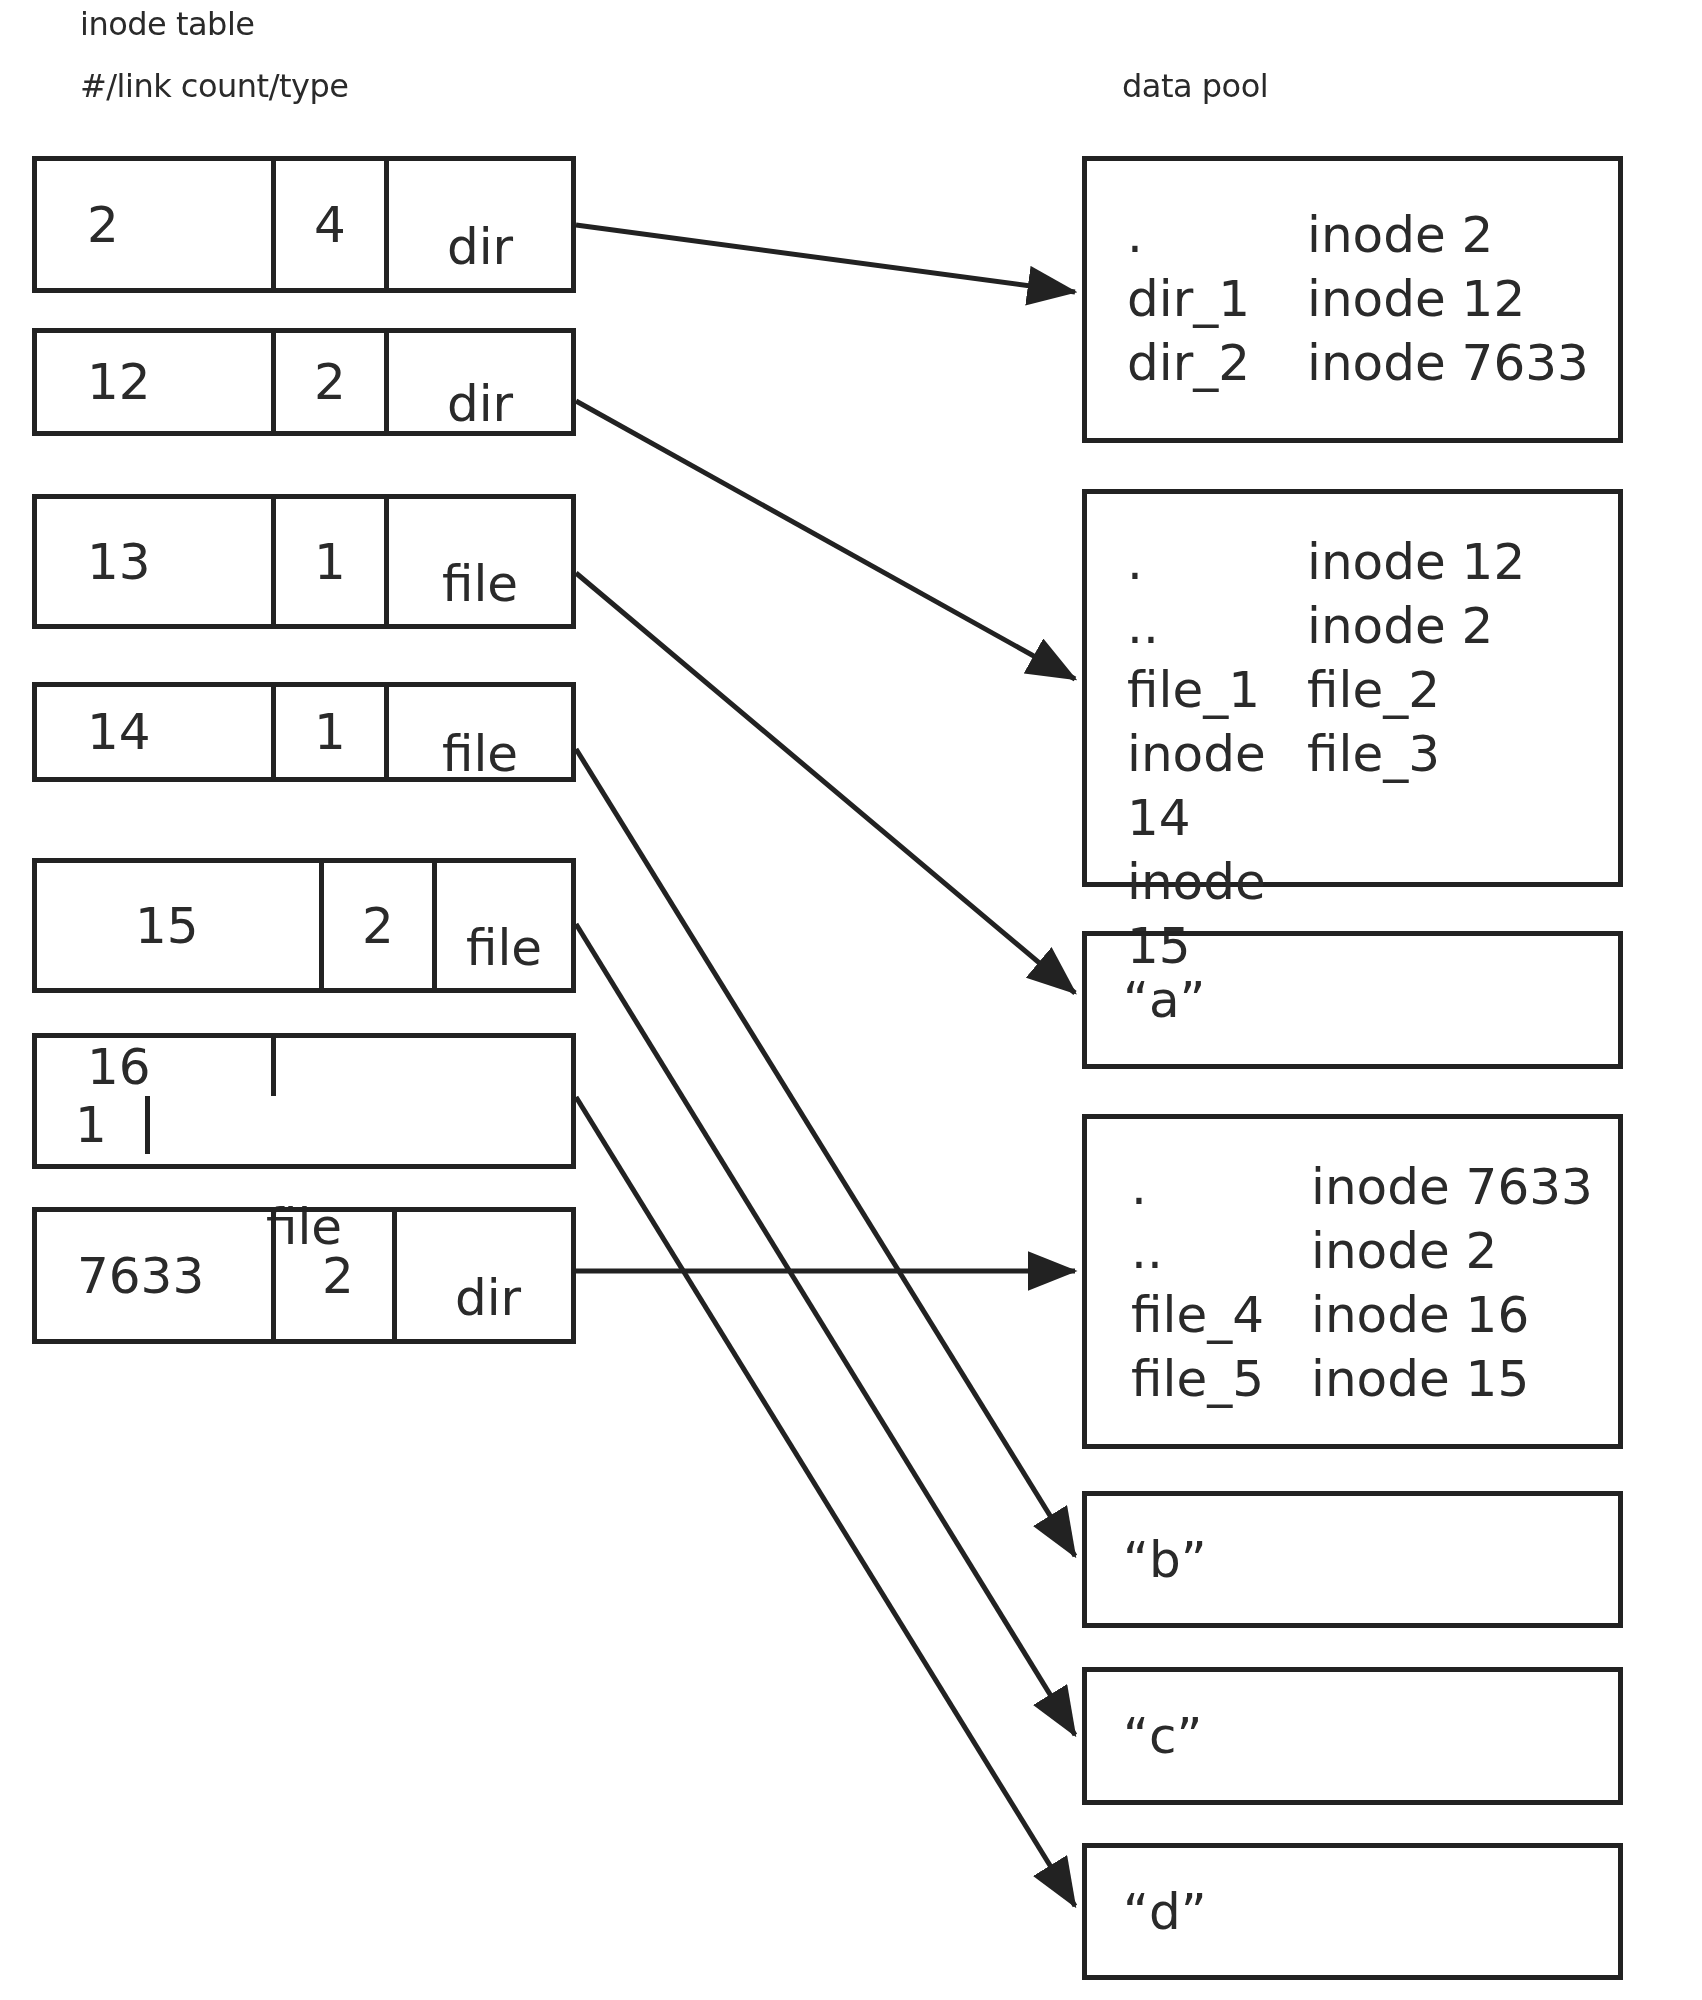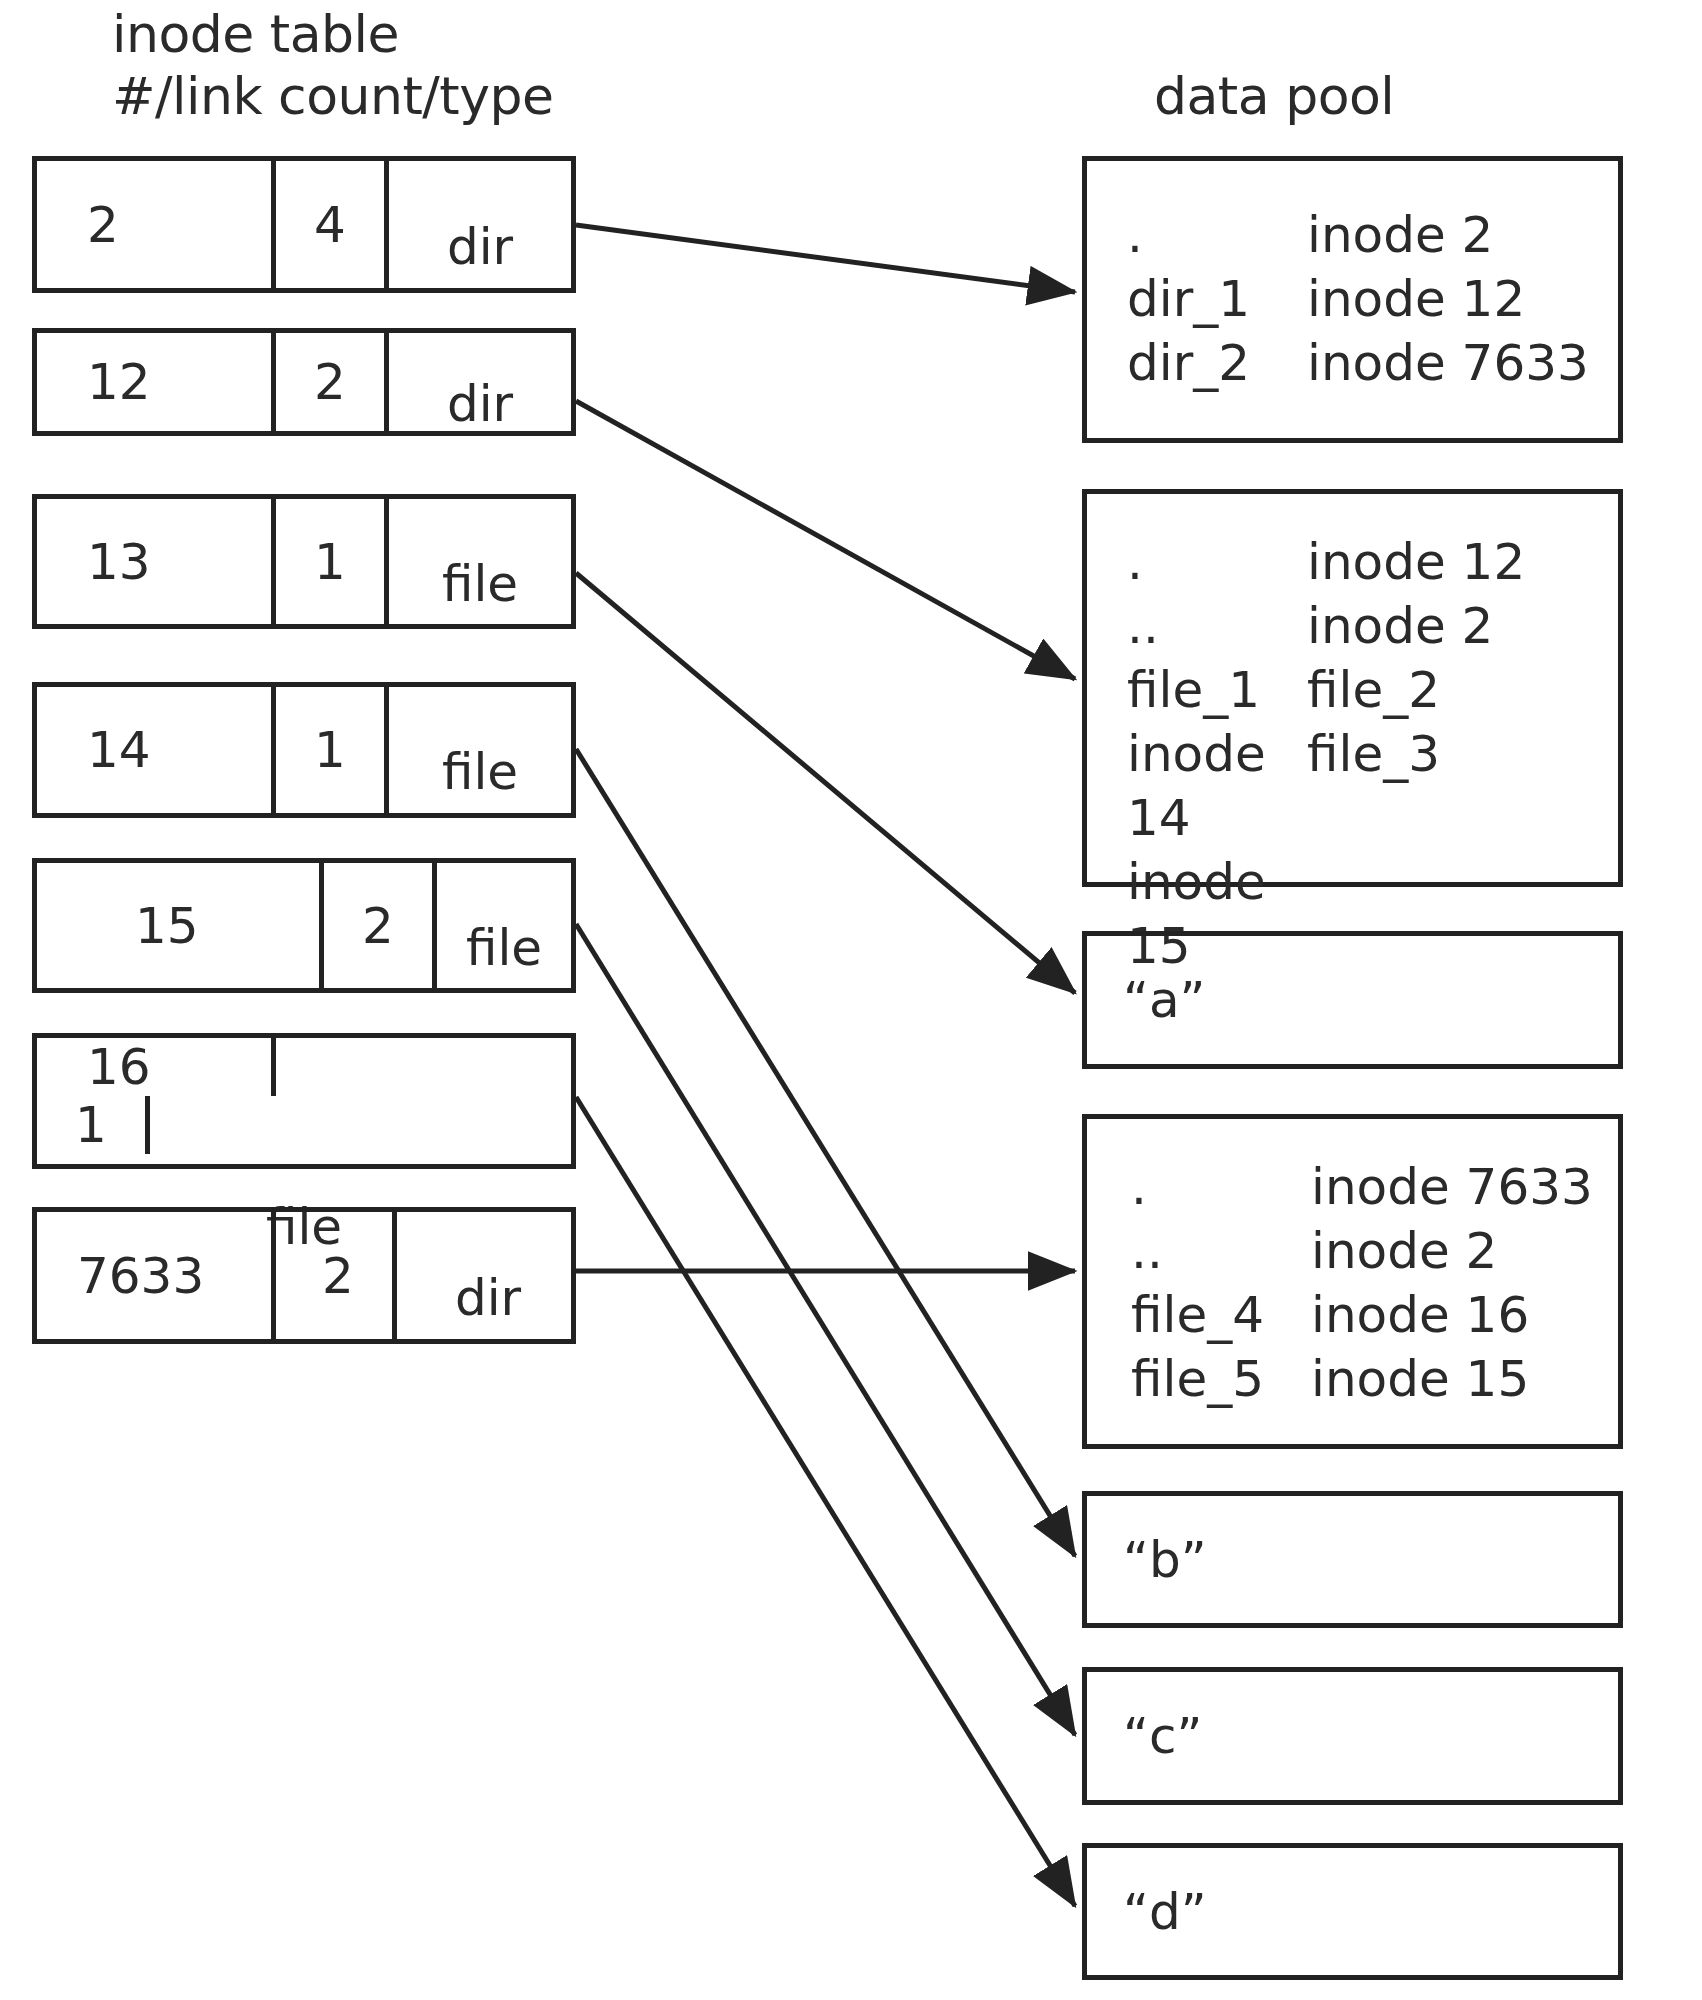--- a/index.html
+++ b/index.html
@@ -1,17 +1,17 @@
 <!DOCTYPE html>
 <html><head>
 <meta charset="utf-8">
 <style>
   html,body{margin:0;padding:0;background:#fff;}
   body{width:1702px;height:2000px;position:relative;overflow:hidden;font-family:"DejaVu Sans","Liberation Sans",sans-serif;color:#2a2a2a;}
-  .lbl{position:absolute;font-size:52px;line-height:1;letter-spacing:-0.5px;margin-left:32px;}
+  .lbl{position:absolute;font-size:32px;line-height:1;letter-spacing:-0.5px;}
   .row{position:absolute;left:32px;width:544px;border:5px solid #222;box-sizing:border-box;display:flex;}
   .cell{display:flex;align-items:center;box-sizing:border-box;font-size:50px;}
   .c1{width:239px;padding-left:50px;border-right:5px solid #222;}
   .c2{width:113px;justify-content:center;border-right:5px solid #222;}
   .c3{flex:1;justify-content:center;margin-top:44px;}
   .box{position:absolute;left:1082px;width:541px;border:5px solid #222;box-sizing:border-box;}
   .entries{position:absolute;left:40px;display:grid;grid-template-columns:180px auto;font-size:50px;line-height:64px;}
   .content{position:absolute;left:36px;top:50%;transform:translateY(-50%);font-size:50px;}
   svg{position:absolute;left:0;top:0;}
 </style>
@@ -30,21 +30,21 @@
 <div class="row" style="top:328px;height:108px;">
   <div class="cell c1">12</div>
   <div class="cell c2">2</div>
   <div class="cell c3">dir</div>
 </div>
 <div class="row" style="top:494px;height:135px;">
   <div class="cell c1">13</div>
   <div class="cell c2">1</div>
   <div class="cell c3">file</div>
 </div>
-<div class="row" style="top:682px;height:136px;justify-content:space-between;">
+<div class="row" style="top:682px;height:100px;justify-content:space-between;">
   <div class="cell c1">14</div>
   <div class="cell c2">1</div>
   <div class="cell c3">file</div>
 </div>
 <div class="row" style="top:858px;height:135px;padding-left:48px;">
   <div class="cell c1">15</div>
   <div class="cell c2">2</div>
   <div class="cell c3">file</div>
 </div>
 <div class="row" style="top:1033px;height:136px;flex-direction:column;">

